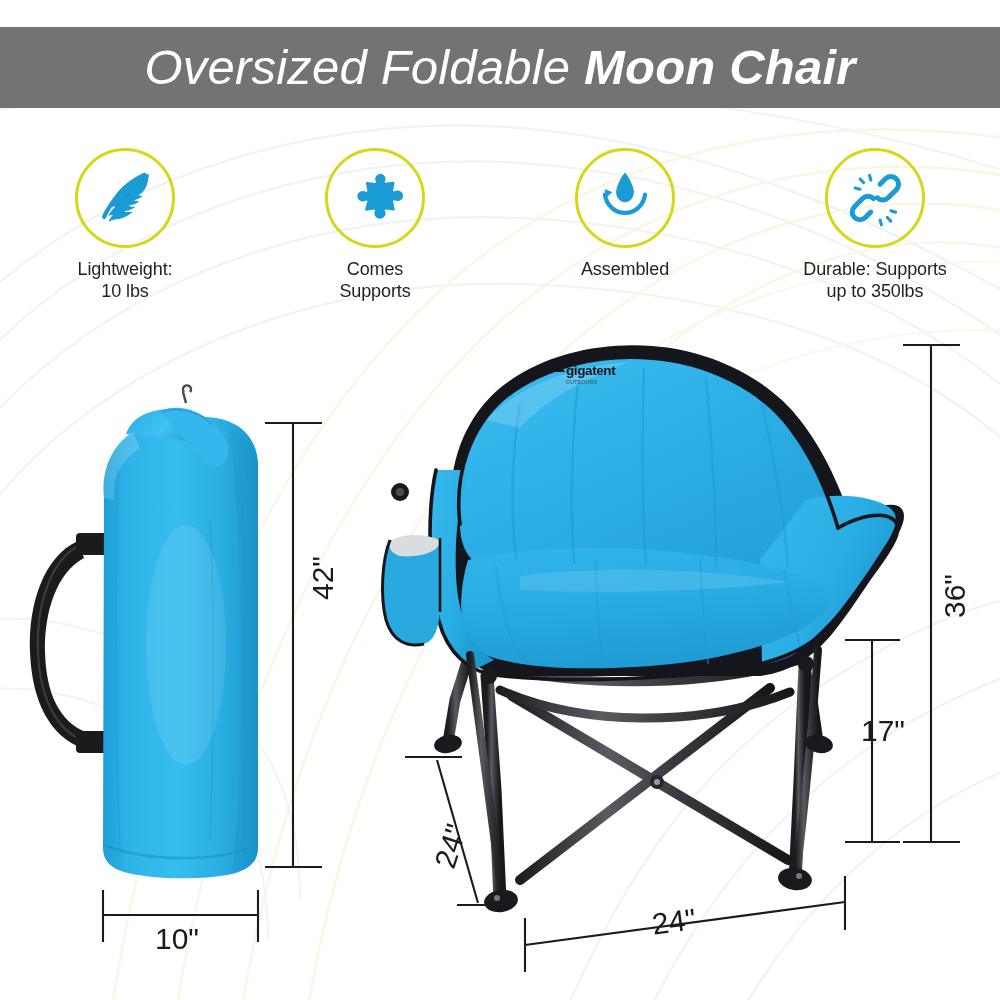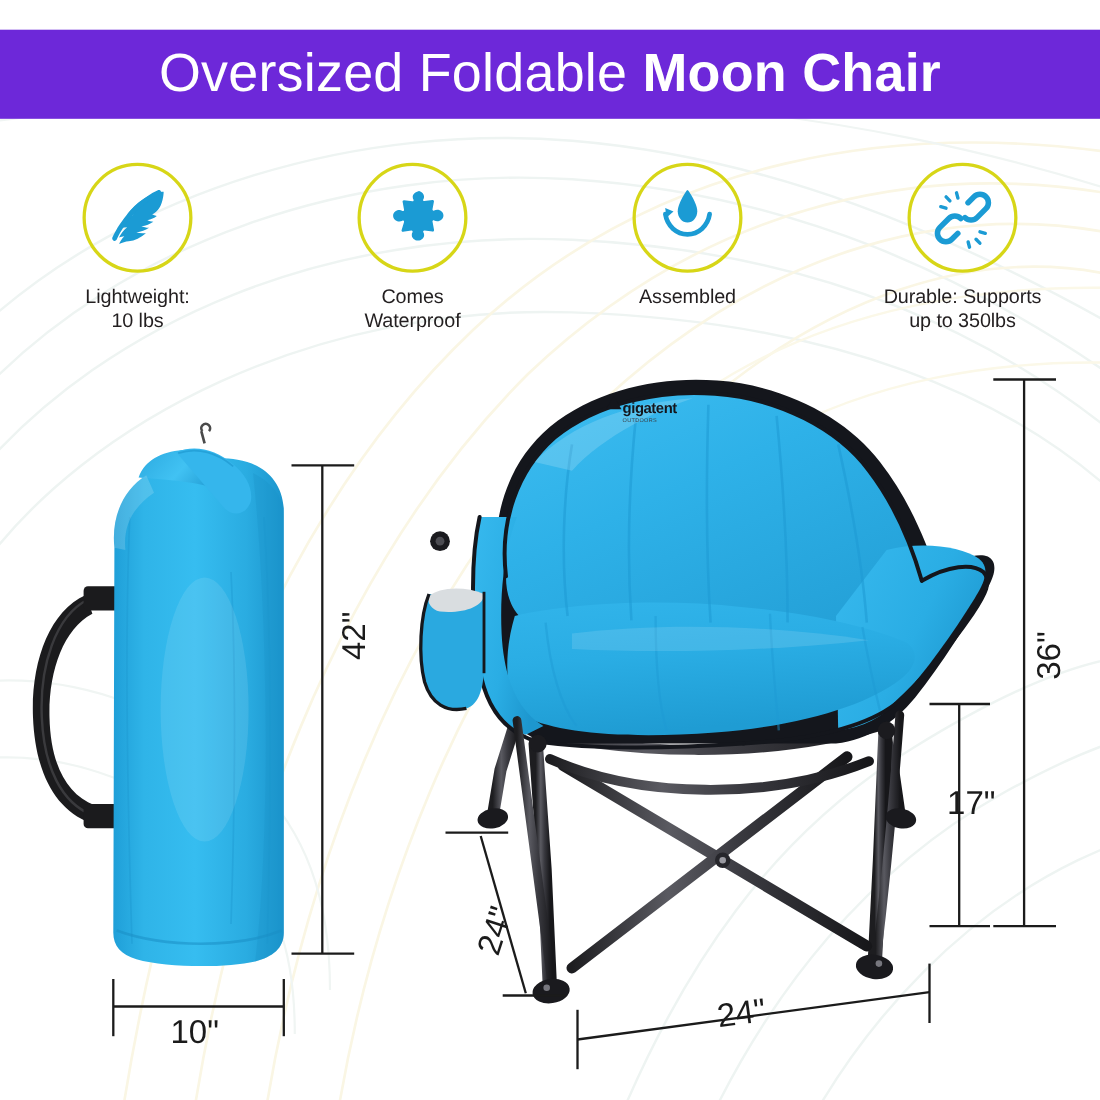--- a/index.html
+++ b/index.html
@@ -103,21 +103,21 @@
       <path d="M-20,690 C50,682 130,706 196,762 C252,810 268,866 268,940"></path>
       <path d="M-20,112 C140,90 350,86 560,104"></path>
       <path d="M620,96 C760,108 900,136 1020,176"></path>
     </g>
     <g fill="none" stroke="#fbf8e8" stroke-width="2.2">
       <path d="M1020,330 C900,326 790,348 700,398 C620,442 566,506 530,580"></path>
       <path d="M1020,262 C884,258 762,284 666,340 C580,390 524,458 486,540"></path>
     </g>
   </svg>
 
-  <div id="header-banner" style="background:#6d28d9;">
+  <div id="header-banner" style="background:#737373;font-style:italic;">
     <div id="header-title" style="color: rgb(255, 255, 255);">
       <span class="light">Oversized Foldable </span><span class="bold">Moon Chair</span>
     </div>
   </div>
 
   <div id="features">
 
     <div class="feature">
       <div class="feature-circle" style="border-color: rgb(215, 214, 23);">
         <svg width="62" height="62" viewBox="0 0 64 64">
@@ -131,21 +131,21 @@
 10 lbs</div>
     </div>
 
     <div class="feature">
       <div class="feature-circle" style="border-color: rgb(215, 214, 23);">
         <svg width="60" height="60" viewBox="0 0 64 64">
           <path fill="#1b9bd4" d="M38.2 6.4c-3.3 0-6 2.4-6 5.4 0 1 .3 1.9.8 2.7.4.7-.2 1.6-1 1.5l-8.2-1c-.9-.1-1.6.7-1.4 1.5l1.4 7.7c.2.9-.8 1.6-1.6 1.1-.9-.5-1.9-.8-3-.8-3.3 0-6 2.5-6 5.6s2.7 5.6 6 5.6c1.1 0 2.1-.3 3-.8.8-.5 1.8.2 1.6 1.1L21.4 44c-.2.9.5 1.7 1.4 1.5l8.1-1.2c.9-.1 1.5.8 1.1 1.6-.5.8-.7 1.7-.7 2.7 0 3 2.7 5.4 6 5.4s6-2.4 6-5.4c0-1-.3-1.9-.8-2.7-.5-.8.2-1.7 1.1-1.6l7.9 1.1c.9.1 1.6-.7 1.4-1.5l-1.5-8.3c-.2-.9.8-1.6 1.6-1.1.9.5 1.9.8 3 .8 3.3 0 6-2.5 6-5.6s-2.7-5.6-6-5.6c-1.1 0-2.1.3-3 .8-.8.5-1.8-.2-1.6-1.1l1.4-7.6c.2-.9-.5-1.7-1.4-1.5l-8 1c-.9.1-1.5-.8-1-1.5.5-.8.8-1.7.8-2.7-.1-3.1-2.7-5.5-6-5.5z"></path>
         </svg>
       </div>
       <div class="feature-label" style="color: rgb(35, 31, 32);">Comes
-Waterproof</div>
+Supports</div>
     </div>
 
     <div class="feature">
       <div class="feature-circle" style="border-color: rgb(215, 214, 23);">
         <svg width="64" height="58" viewBox="0 0 68 62">
           <path fill="#1b9bd4" d="M34 4c-1 0-9.5 13.2-9.5 20.6C24.5 30.7 28.8 35.6 34 35.6s9.5-4.9 9.5-11C43.5 17.2 35 4 34 4z"></path>
           <path fill="none" stroke="#1b9bd4" stroke-width="4.6" stroke-linecap="round" d="M12.5 27.5c1.8 11.5 10.8 19.5 21.5 19.5s19.7-8 21.5-19.5"></path>
           <path fill="#1b9bd4" d="M12.3 21.5l8.1 3.3-6.7 5.9z"></path>
         </svg>
       </div>

